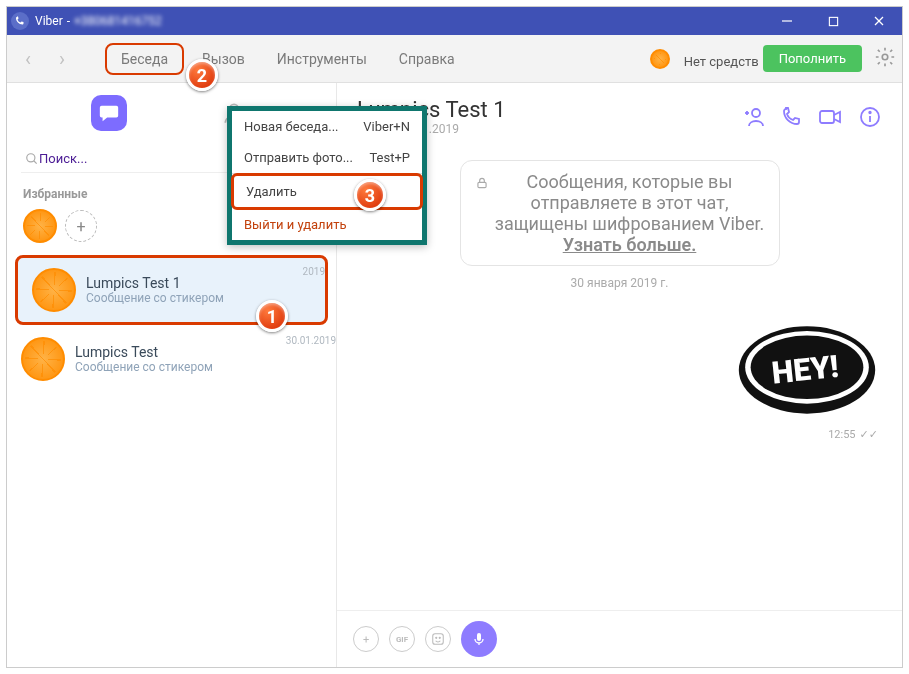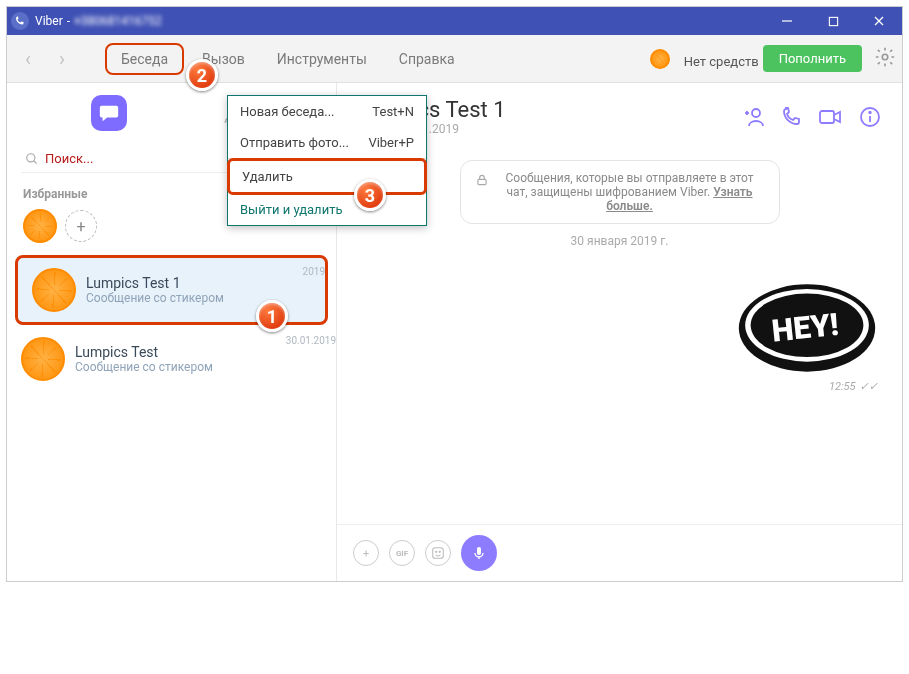--- a/index.html
+++ b/index.html
@@ -1,17 +1,17 @@
 <!DOCTYPE html>
 <html><head>
 <meta charset="utf-8">
 <style>
 * { margin: 0; padding: 0; box-sizing: border-box; font-family: -apple-system, BlinkMacSystemFont, "Segoe UI", Roboto, sans-serif; }
 body { background: #fff; width: 909px; height: 674px; overflow: hidden; position: relative; padding: 6px; }
-.outer-frame { width: 897px; height: 576px; border: 1px solid #ccc; background: #fff; position: relative; overflow: hidden; }
+.outer-frame { width: 897px; height: 662px; border: 1px solid #ccc; background: #fff; position: relative; overflow: hidden; }
 
 .titlebar { height: 28px; background: #3f51b5; display: flex; align-items: center; color: #fff; font-size: 12px; padding-left: 4px; }
 .titlebar .vicon { width: 18px; height: 18px; border-radius: 50%; background: #5b6ec8; display: flex; align-items: center; justify-content: center; margin-right: 6px; }
 .titlebar .vicon svg { width: 12px; height: 12px; }
 .titlebar .phone { filter: blur(2px); }
 .win-controls { margin-left: auto; display: flex; }
 .win-controls .wbtn { width: 46px; height: 28px; display: flex; align-items: center; justify-content: center; }
 
 .toolbar { height: 48px; background: #f3f3f3; border-bottom: 1px solid #e0e0e0; display: flex; align-items: center; padding: 0 6px; gap: 4px; position: relative; }
 .navbtn { width: 30px; height: 30px; display: flex; align-items: center; justify-content: center; color: #c2c2c2; font-size: 20px; }
@@ -22,55 +22,55 @@
 .orange-slice { width: 20px; height: 20px; border-radius: 50%; background: radial-gradient(circle, #ffb347 0%, #ff8c00 100%); border: 2px solid #ff8c00; position: relative; overflow: hidden; }
 .orange-slice::after { content: ""; position: absolute; inset: 2px; background: repeating-conic-gradient(#ff8c00 0deg 6deg, transparent 6deg 45deg); border-radius: 50%; opacity: .7; }
 .topup-btn { background: #4cc35f; color: #fff; border: none; border-radius: 4px; padding: 6px 16px; font-size: 13px; }
 .gear { margin-left: 8px; color: #888; }
 
 .body-area { display: flex; height: calc(100% - 76px); }
 .left-panel { width: 330px; border-right: 1px solid #e8e8e8; display: flex; flex-direction: column; }
 .tab-icons { display: flex; align-items: center; justify-content: space-around; padding: 12px 40px 8px; }
 .tab-icons .ticon { width: 36px; height: 36px; border-radius: 10px; display: flex; align-items: center; justify-content: center; }
 .tab-icons .ticon.active { background: #7d6cff; }
-.search-box { margin: 6px 14px 10px; display: flex; align-items: center; gap: 6px; color: #b91c1c; font-size: 13px; padding: 6px 4px; border-bottom: 1px solid #eee; }
+.search-box { margin: 6px 14px 10px; display: flex; align-items: center; color: #4c1d95; font-size: 13px; padding: 6px 4px; border-bottom: 1px solid #eee; }
 .fav-header { display: flex; align-items: center; justify-content: space-between; padding: 4px 16px; font-size: 12px; color: #999; font-weight: bold; }
 .fav-row { display: flex; align-items: center; gap: 8px; padding: 4px 16px 10px; }
 .fav-add { width: 32px; height: 32px; border: 1.5px dashed #bbb; border-radius: 50%; display: flex; align-items: center; justify-content: center; color: #888; font-size: 16px; }
 .orange-lg { width: 34px; height: 34px; }
 
 .chat-item { display: flex; align-items: center; gap: 10px; padding: 10px 14px; position: relative; }
 .chat-item.selected { background: #e8f2fb; border: 3px solid #d93a00; border-radius: 8px; margin: 2px 8px; }
 .chat-item .avatar { width: 44px; height: 44px; flex-shrink: 0; }
 .chat-item .meta { flex: 1; min-width: 0; }
 .chat-item .name { font-size: 14px; color: #3a4a5a; }
 .chat-item .preview { font-size: 12px; color: #8fa3b8; }
 .chat-item .date { position: absolute; top: 8px; right: 0; font-size: 10px; color: #b0b8c0; }
 
-.dropdown { position: absolute; top: 88px; left: 220px; width: 200px; background: #fff; border: 1px solid #0f766e; box-shadow: 0 2px 8px rgba(0,0,0,.25); z-index: 50; }
+.dropdown { position: absolute; top: 99px; left: 220px; width: 200px; background: #fff; border: 5px solid #0f766e; box-shadow: 0 2px 8px rgba(0,0,0,.25); z-index: 50; }
 .dropdown .dd-item { display: flex; justify-content: space-between; padding: 8px 12px; font-size: 13px; color: #444; }
-.dropdown .dd-item.disabled { color: #0f766e; }
+.dropdown .dd-item.disabled { color: #c2410c; }
 .dropdown hr { border: none; border-top: 1px solid #ddd; margin: 0; }
 .dropdown .dd-item.highlighted { border: 3px solid #d93a00; border-radius: 6px; margin: -1px; position: relative; }
 
 .right-panel { flex: 1; display: flex; flex-direction: column; }
 .chat-header { display: flex; align-items: center; padding: 14px 20px 8px; gap: 14px; }
 .chat-header .title-block h2 { font-size: 22px; font-weight: 400; color: #333; }
 .chat-header .title-block .sub { font-size: 12px; color: #aaa; }
 .chat-header .actions { margin-left: auto; display: flex; gap: 14px; color: #8e7cff; }
 .chat-header .actions span { display: flex; }
 
 .msg-area { flex: 1; overflow: auto; padding: 10px 20px; }
-.encryption-notice { max-width: 320px; margin: 6px auto 10px; border: 1px solid #e4e4e4; border-radius: 12px; padding: 10px 14px; font-size: 12px; color: #8a8a8a; text-align: center; display: flex; gap: 6px; align-items: flex-start; }
+.encryption-notice { max-width: 320px; margin: 6px auto 10px; border: 1px solid #e4e4e4; border-radius: 12px; padding: 10px 14px; font-size: 18px; color: #8a8a8a; text-align: center; display: flex; gap: 6px; align-items: flex-start; }
 .encryption-notice .lock { flex-shrink: 0; margin-top: 2px; }
 .encryption-notice a { color: #8a8a8a; text-decoration: underline; font-weight: 600; }
 .date-sep { text-align: center; font-size: 12px; color: #aaa; margin: 6px 0 16px; }
 .sticker-msg { display: flex; flex-direction: column; align-items: flex-end; margin-top: 30px; }
 .sticker { width: 150px; height: 100px; }
-.msg-time { font-size: 11px; color: #aaa; display: flex; align-items: center; gap: 4px; margin-top: 2px; margin-right: 4px; font-style: italic; }
+.msg-time { font-size: 11px; color: #aaa; display: flex; align-items: center; gap: 4px; margin-top: 8px; margin-right: 4px; }
 
 .input-bar { display: flex; align-items: center; gap: 10px; padding: 10px 16px; border-top: 1px solid #eee; }
 .input-bar .circ { width: 26px; height: 26px; border: 1.5px solid #ccc; border-radius: 50%; display: flex; align-items: center; justify-content: center; font-size: 11px; color: #bbb; }
 .input-bar input { flex: 1; border: none; outline: none; font-size: 14px; color: #555; }
 .input-bar .mic { width: 36px; height: 36px; border-radius: 50%; background: #8e7cff; display: flex; align-items: center; justify-content: center; }
 
 .badge { position: absolute; width: 32px; height: 32px; border-radius: 50%; background: radial-gradient(circle at 35% 30%, #ff7a3d, #d62800); border: 3px solid #fff; box-shadow: 0 1px 3px rgba(0,0,0,.5), inset 0 2px 3px rgba(255,255,255,.4); color: #fff; font-size: 18px; font-weight: 700; display: flex; align-items: center; justify-content: center; z-index: 100; }
 </style>
 </head>
 <body>
@@ -124,25 +124,25 @@
       <svg width="22" height="22" viewBox="0 0 24 24" fill="none" stroke="#999" stroke-width="1.8">
           <circle cx="12" cy="12" r="3"></circle>
           <path d="M12 2v3M12 19v3M4.2 4.2l2.1 2.1M17.7 17.7l2.1 2.1M2 12h3M19 12h3M4.2 19.8l2.1-2.1M17.7 6.3l2.1-2.1"></path>
         </svg>
     </div>
   </div>
 
   <div class="dropdown">
     <div class="dd-item">
       <span>Новая беседа...</span>
-        <span>Test+N</span>
+        <span>Viber+N</span>
     </div>
     <div class="dd-item">
       <span>Отправить фото...</span>
-        <span>Viber+P</span>
+        <span>Test+P</span>
     </div>
     <hr>
     <div class="dd-item highlighted">
       <span>Удалить</span>
     </div>
     <div class="dd-item disabled">
       <span>Выйти и удалить</span>
     </div>
   </div>
 

